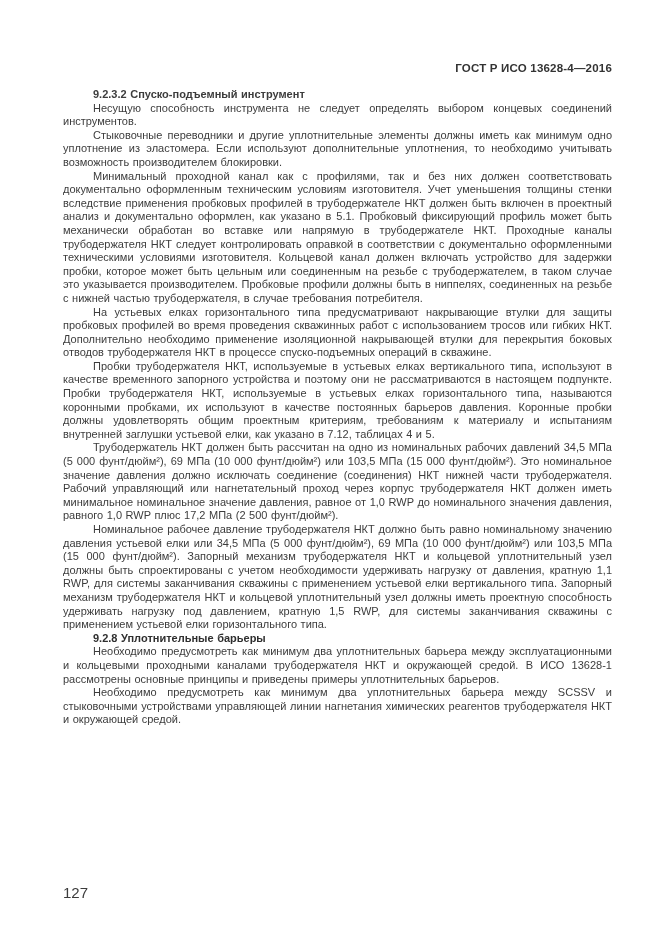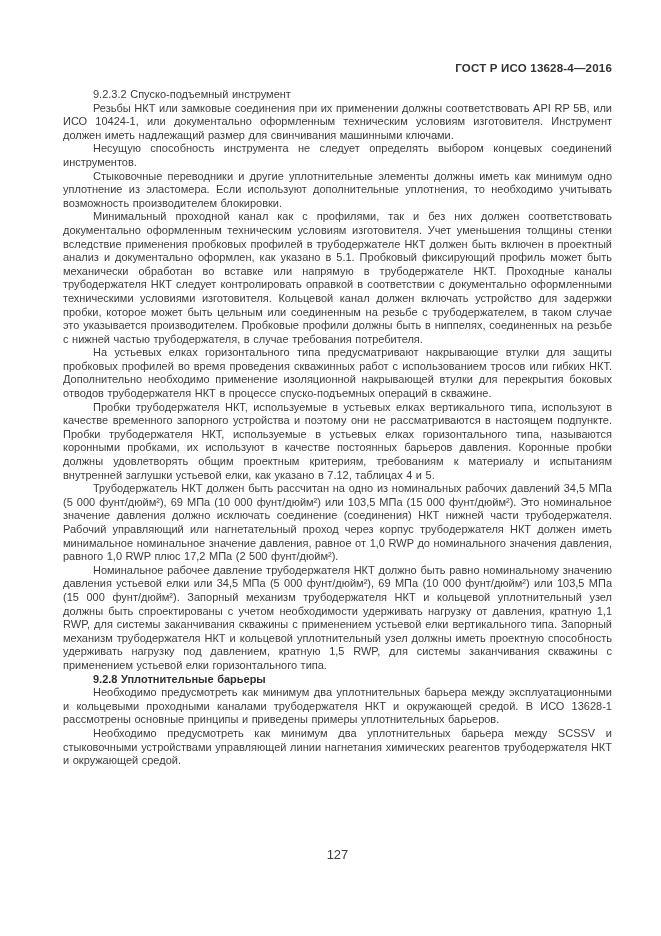--- a/index.html
+++ b/index.html
@@ -39,41 +39,40 @@
     line-height: 13.6px;
     text-align: justify;
     text-indent: 30px;
     word-spacing: 0.5px;
   }
   .block.heading {
     font-weight: bold;
     color: #2f2f2f;
   }
   .block.subheading {
-    font-weight: normal;
+    font-weight: bold;
   }
   .page-number {
     position: absolute;
-    top: 847px;
+    top: 884px;
     left: 63px;
     width: 549px;
-    text-align: center;
-    font-size: 13px;
+    text-align: left;
+    font-size: 15px;
     color: #3c3c3c;
   }
 </style>
 </head>
 <body>
 
 <div class="page">
   <div class="doc-header">ГОСТ Р ИСО 13628-4—2016</div>
 
   <div class="doc-content">
       <p class="block subheading">9.2.3.2 Спуско-подъемный инструмент</p>
-      <p class="block paragraph">Резьбы НКТ или замковые соединения при их применении должны соответствовать API RP 5B, или ИСО 10424-1, или документально оформленным техническим условиям изготовителя. Инструмент должен иметь надлежащий размер для свинчивания машинными ключами.</p>
       <p class="block paragraph">Несущую способность инструмента не следует определять выбором концевых соединений инструментов.</p>
       <p class="block paragraph">Стыковочные переводники и другие уплотнительные элементы должны иметь как минимум одно уплотнение из эластомера. Если используют дополнительные уплотнения, то необходимо учитывать возможность производителем блокировки.</p>
       <p class="block paragraph">Минимальный проходной канал как с профилями, так и без них должен соответствовать документально оформленным техническим условиям изготовителя. Учет уменьшения толщины стенки вследствие применения пробковых профилей в трубодержателе НКТ должен быть включен в проектный анализ и документально оформлен, как указано в 5.1. Пробковый фиксирующий профиль может быть механически обработан во вставке или напрямую в трубодержателе НКТ. Проходные каналы трубодержателя НКТ следует контролировать оправкой в соответствии с документально оформленными техническими условиями изготовителя. Кольцевой канал должен включать устройство для задержки пробки, которое может быть цельным или соединенным на резьбе с трубодержателем, в таком случае это указывается производителем. Пробковые профили должны быть в ниппелях, соединенных на резьбе с нижней частью трубодержателя, в случае требования потребителя.</p>
       <p class="block paragraph">На устьевых елках горизонтального типа предусматривают накрывающие втулки для защиты пробковых профилей во время проведения скважинных работ с использованием тросов или гибких НКТ. Дополнительно необходимо применение изоляционной накрывающей втулки для перекрытия боковых отводов трубодержателя НКТ в процессе спуско-подъемных операций в скважине.</p>
       <p class="block paragraph">Пробки трубодержателя НКТ, используемые в устьевых елках вертикального типа, используют в качестве временного запорного устройства и поэтому они не рассматриваются в настоящем подпункте. Пробки трубодержателя НКТ, используемые в устьевых елках горизонтального типа, называются коронными пробками, их используют в качестве постоянных барьеров давления. Коронные пробки должны удовлетворять общим проектным критериям, требованиям к материалу и испытаниям внутренней заглушки устьевой елки, как указано в 7.12, таблицах 4 и 5.</p>
       <p class="block paragraph">Трубодержатель НКТ должен быть рассчитан на одно из номинальных рабочих давлений 34,5 МПа (5 000 фунт/дюйм²), 69 МПа (10 000 фунт/дюйм²) или 103,5 МПа (15 000 фунт/дюйм²). Это номинальное значение давления должно исключать соединение (соединения) НКТ нижней части трубодержателя. Рабочий управляющий или нагнетательный проход через корпус трубодержателя НКТ должен иметь минимальное номинальное значение давления, равное от 1,0 RWP до номинального значения давления, равного 1,0 RWP плюс 17,2 МПа (2 500 фунт/дюйм²).</p>
       <p class="block paragraph">Номинальное рабочее давление трубодержателя НКТ должно быть равно номинальному значению давления устьевой елки или 34,5 МПа (5 000 фунт/дюйм²), 69 МПа (10 000 фунт/дюйм²) или 103,5 МПа (15 000 фунт/дюйм²). Запорный механизм трубодержателя НКТ и кольцевой уплотнительный узел должны быть спроектированы с учетом необходимости удерживать нагрузку от давления, кратную 1,1 RWP, для системы заканчивания скважины с применением устьевой елки вертикального типа. Запорный механизм трубодержателя НКТ и кольцевой уплотнительный узел должны иметь проектную способность удерживать нагрузку под давлением, кратную 1,5 RWP, для системы заканчивания скважины с применением устьевой елки горизонтального типа.</p>
       <p class="block heading">9.2.8 Уплотнительные барьеры</p>
       <p class="block paragraph">Необходимо предусмотреть как минимум два уплотнительных барьера между эксплуатационными и кольцевыми проходными каналами трубодержателя НКТ и окружающей средой. В ИСО 13628-1 рассмотрены основные принципы и приведены примеры уплотнительных барьеров.</p>
       <p class="block paragraph">Необходимо предусмотреть как минимум два уплотнительных барьера между SCSSV и стыковочными устройствами управляющей линии нагнетания химических реагентов трубодержателя НКТ и окружающей средой.</p>

